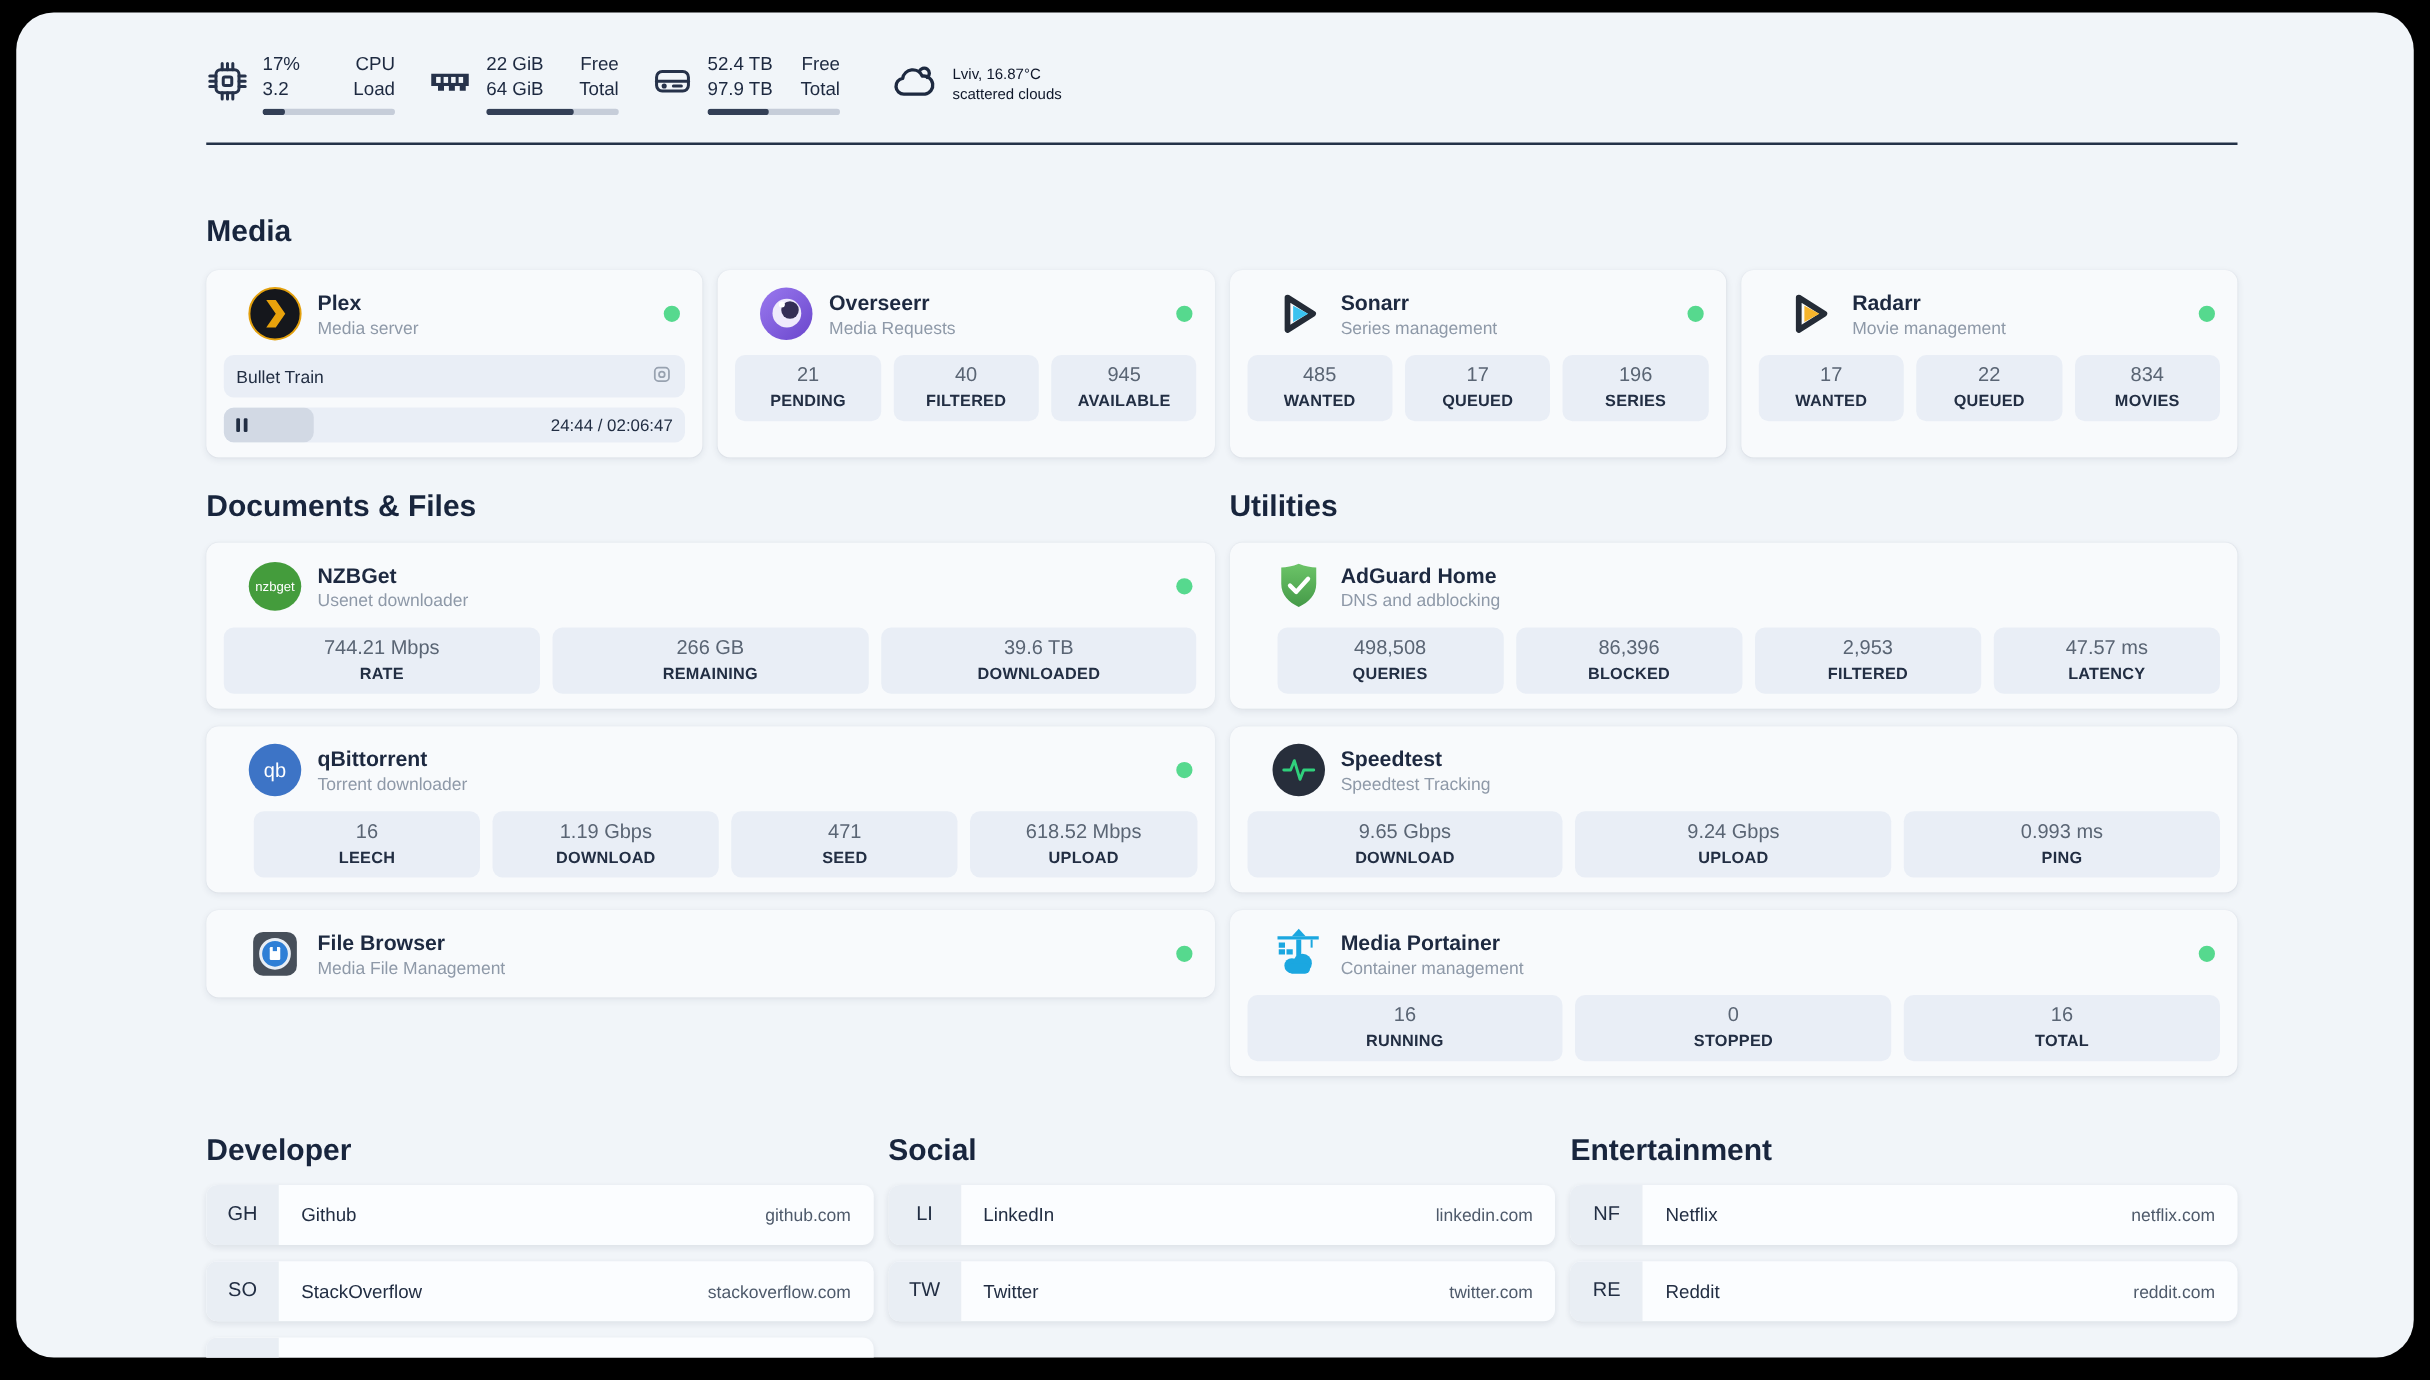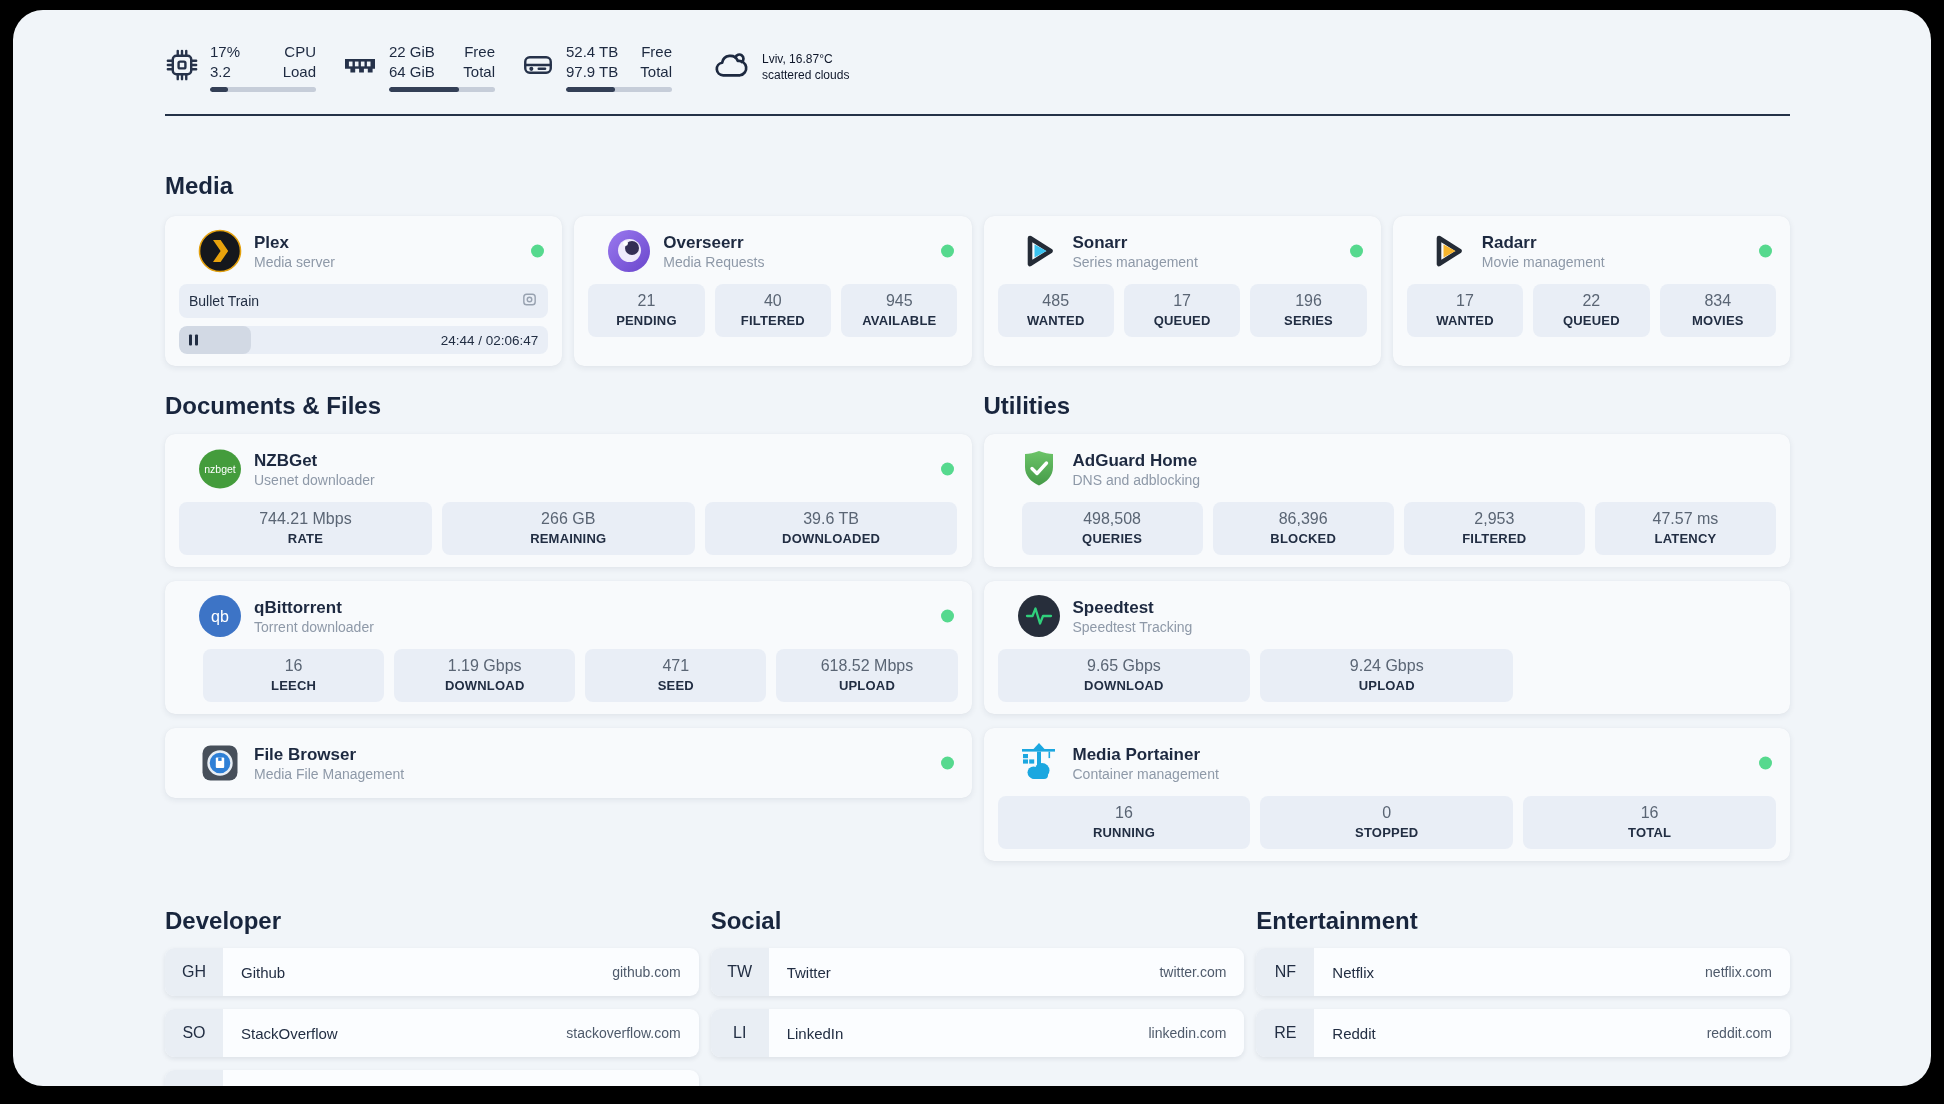--- a/index.html
+++ b/index.html
@@ -486,20 +486,24 @@
         </div>
         <div class="stats cols-3">
           <div class="stat">
             <div class="stat-value">9.65 Gbps</div>
             <div class="stat-label">DOWNLOAD</div>
           </div>
           <div class="stat">
             <div class="stat-value">9.24 Gbps</div>
             <div class="stat-label">UPLOAD</div>
           </div>
+          <div class="stat">
+            <div class="stat-value">0.993 ms</div>
+            <div class="stat-label">PING</div>
+          </div>
         </div>
       </div>
 
       <div class="card">
         <div class="card-head">
           <span class="app-icon">
             <svg width="44" height="44" viewBox="0 0 44 44" fill="#1ba7e0">
               <rect x="5" y="8" width="33" height="2.6"></rect>
               <path d="M22 2l5.5 6h-11z"></path>
               <rect x="20" y="10.6" width="4" height="16"></rect>
@@ -553,29 +557,29 @@
       <div class="bm-row">
         <span class="bm-abbr">DT</span>
         <span class="bm-label">DEV</span>
         <span class="bm-url">dev.to</span>
       </div>
     </div>
 
     <div>
       <div class="section-title">Social</div>
       <div class="bm-row">
+        <span class="bm-abbr">LI</span>
+        <span class="bm-label">LinkedIn</span>
+        <span class="bm-url">linkedin.com</span>
+      </div>
+      <div class="bm-row">
         <span class="bm-abbr">TW</span>
         <span class="bm-label">Twitter</span>
         <span class="bm-url">twitter.com</span>
       </div>
-      <div class="bm-row">
-        <span class="bm-abbr">LI</span>
-        <span class="bm-label">LinkedIn</span>
-        <span class="bm-url">linkedin.com</span>
-      </div>
     </div>
 
     <div>
       <div class="section-title">Entertainment</div>
       <div class="bm-row">
         <span class="bm-abbr">NF</span>
         <span class="bm-label">Netflix</span>
         <span class="bm-url">netflix.com</span>
       </div>
       <div class="bm-row">

